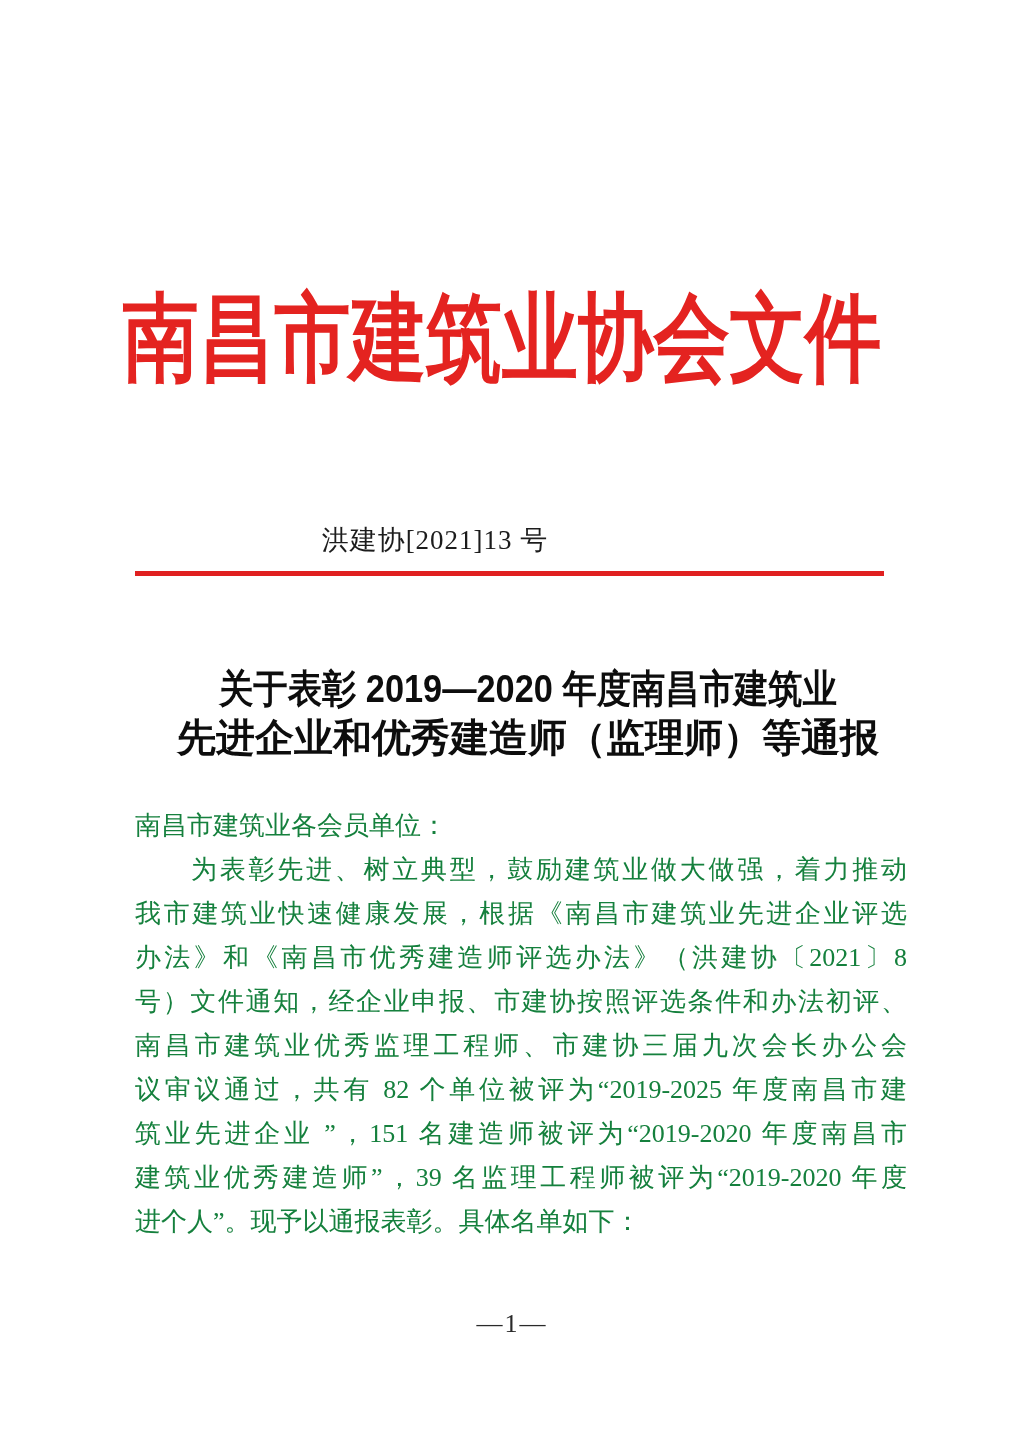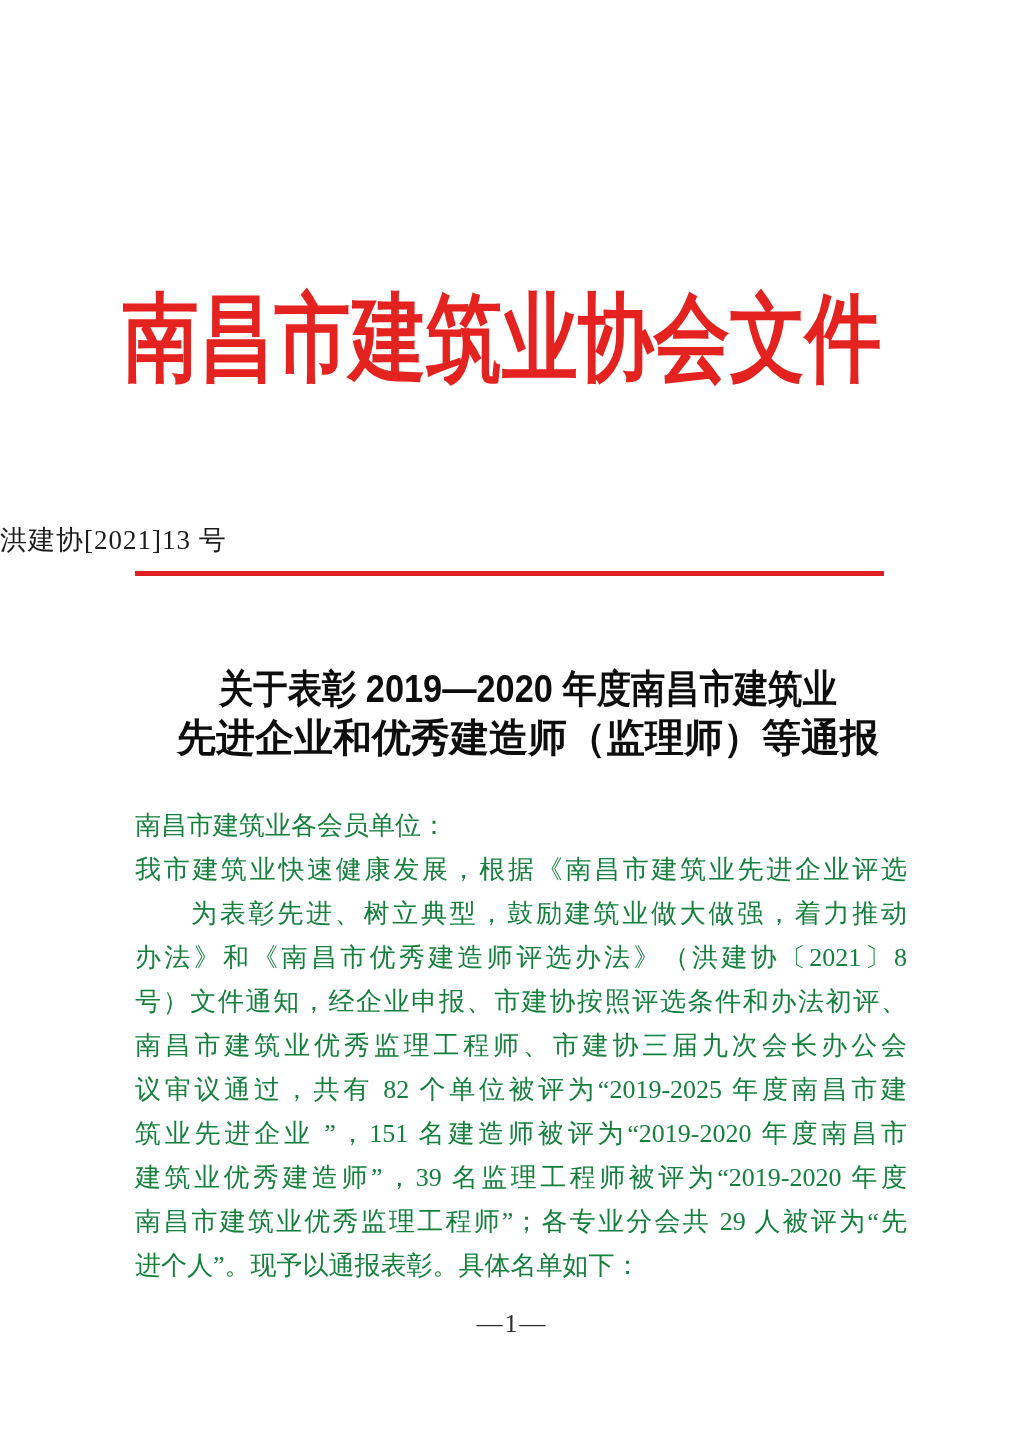--- a/index.html
+++ b/index.html
@@ -34,20 +34,21 @@
     color: var(--masthead-red, #e42320);
     transform: scale(0.79, 1);
     transform-origin: center;
   }
   
   .doc-number {
     position: absolute;
     top: 522px;
     left: 0;
     width: 870px;
+    text-align: center;
     font-size: 27px;
     line-height: 36px;
     letter-spacing: 1px;
     color: #1c1c1c;
   }
   
   .red-rule {
     position: absolute;
     top: 571px;
     left: 135px;
@@ -123,27 +124,26 @@
 
   <div class="red-rule"></div>
 
   <h1 class="doc-title">
     <span class="title-line line1">关于表彰 2019—2020 年度南昌市建筑业</span>
     <span class="title-line line2">先进企业和优秀建造师（监理师）等通报</span>
   </h1>
 
   <div class="body-text">
     <div class="body-line">南昌市建筑业各会员单位：</div>
+    <div class="body-line indent justify">为表彰先进、树立典型，鼓励建筑业做大做强，着力推动</div>
     <div class="body-line justify">我市建筑业快速健康发展，根据《南昌市建筑业先进企业评选</div>
-    <div class="body-line indent justify">为表彰先进、树立典型，鼓励建筑业做大做强，着力推动</div>
     <div class="body-line justify">办法》和《南昌市优秀建造师评选办法》（洪建协〔2021〕8</div>
     <div class="body-line justify">号）文件通知，经企业申报、市建协按照评选条件和办法初评、</div>
     <div class="body-line justify">南昌市建筑业优秀监理工程师、市建协三届九次会长办公会</div>
     <div class="body-line justify">议审议通过，共有 82 个单位被评为“2019-2025 年度南昌市建</div>
     <div class="body-line justify">筑业先进企业 ”，151 名建造师被评为“2019-2020 年度南昌市</div>
     <div class="body-line justify">建筑业优秀建造师”，39 名监理工程师被评为“2019-2020 年度</div>
-    <div class="body-line justify">南昌市建筑业优秀监理工程师”；各专业分会共 29 人被评为“先</div>
     <div class="body-line">进个人”。现予以通报表彰。具体名单如下：</div>
   </div>
 
   <div class="page-number">—1—</div>
 
 </div>
 
 </body></html>

